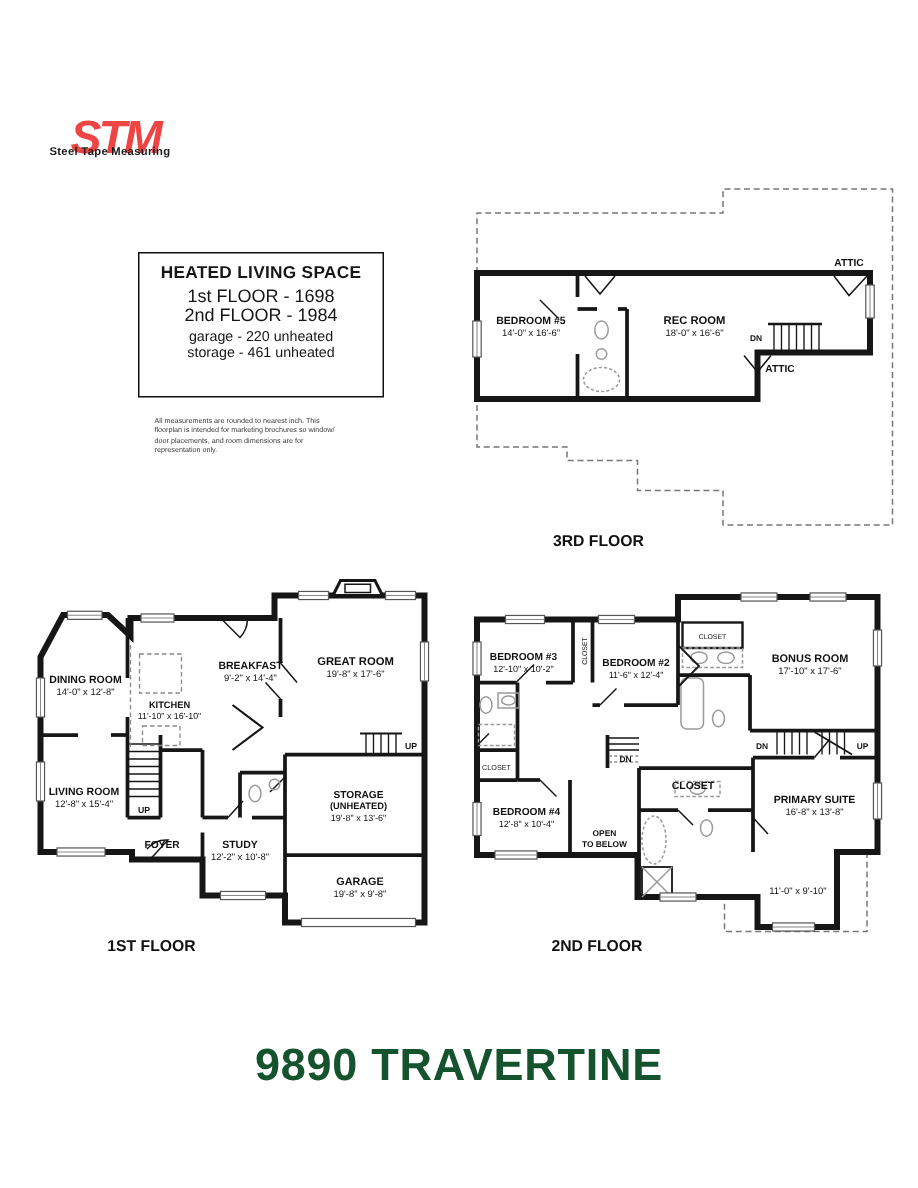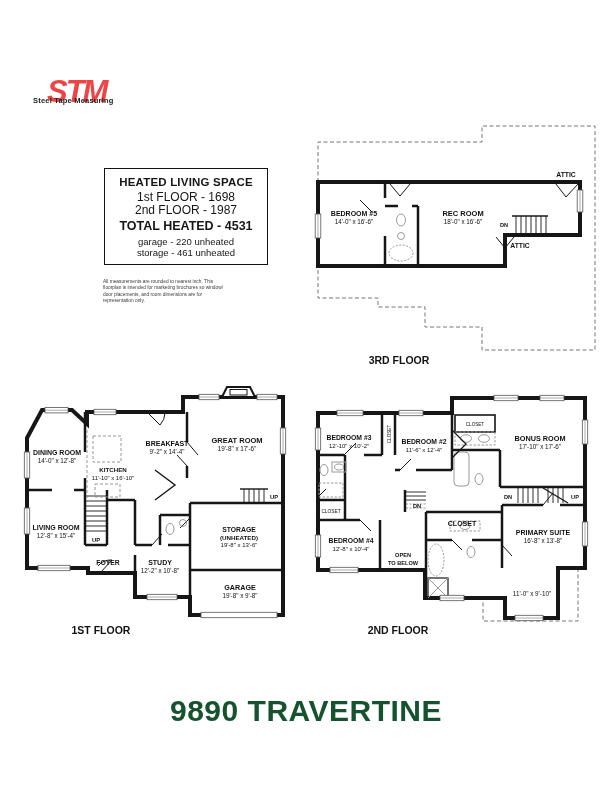--- a/index.html
+++ b/index.html
@@ -5,21 +5,21 @@
   html,body{margin:0;padding:0;background:#fff;}
   .page{position:relative;width:612px;height:792px;background:#fff;overflow:hidden;
         font-family:"Liberation Sans", sans-serif;color:#161616;}
   
   .logo{position:absolute;left:33px;top:74px;width:120px;height:44px;}
   .logo .monogram{position:absolute;left:14px;top:0px;font-size:31px;font-weight:bold;
         font-style:italic;color:#ef4444;letter-spacing:-2px;}
   .logo .company{position:absolute;left:0px;top:22px;font-size:7.5px;font-weight:bold;color:#1b1b1b;
         letter-spacing:.2px;white-space:nowrap;}
   
-  .areabox{position:absolute;left:104px;top:168px;width:164px;height:97px;border:1.6px solid #111;
+  .areabox{position:absolute;left:92px;top:168px;width:164px;height:97px;border:1.6px solid #111;
         text-align:center;box-sizing:border-box;padding-top:7px;}
   .areabox .hd{font-size:11.5px;font-weight:bold;letter-spacing:.2px;}
   .areabox .fl{font-size:12px;line-height:12.5px;margin-top:3px;}
   .areabox .tot{font-size:12.5px;font-weight:bold;margin-top:3px;}
   .areabox .unh{font-size:9.5px;line-height:10.5px;margin-top:4px;}
   
   .disclaimer{position:absolute;left:103px;top:279px;width:129px;font-size:4.8px;line-height:6.4px;
         color:#3a3a3a;}
   
   .plan{position:absolute;}
@@ -34,22 +34,21 @@
 <div class="page">
 
   <div class="logo">
     <div class="monogram">STM</div>
     <div class="company">Steel Tape Measuring</div>
   </div>
 
   <div class="areabox">
     <div class="hd">HEATED LIVING SPACE</div>
     <div class="fl">1st FLOOR - 1698</div>
-    <div class="fl" style="margin-top:0">2nd FLOOR - 1987</div>
-    <div class="tot">TOTAL HEATED - 4531</div>
+    <div class="fl" style="margin-top:0">2nd FLOOR - 1984</div>
     <div class="unh">garage - 220 unheated</div>
     <div class="unh" style="margin-top:0">storage - 461 unheated</div>
   </div>
 
   <div class="disclaimer">All measurements are rounded to nearest inch. This floorplan is intended for marketing brochures so window/ door placements, and room dimensions are for representation only.</div>
 
   <svg class="plan" style="left:310px;top:118px" width="296" height="254" viewBox="310 118 296 254">
 
     <path d="M318,182 L318,142 L482,142 L482,126 L595,126 L595,350 L482,350 L482,327 L425,327 L425,307 L378,307 L378,298 L318,298 L318,266" fill="none" stroke="#777" stroke-width="1" stroke-dasharray="4 2.5"></path>
 

